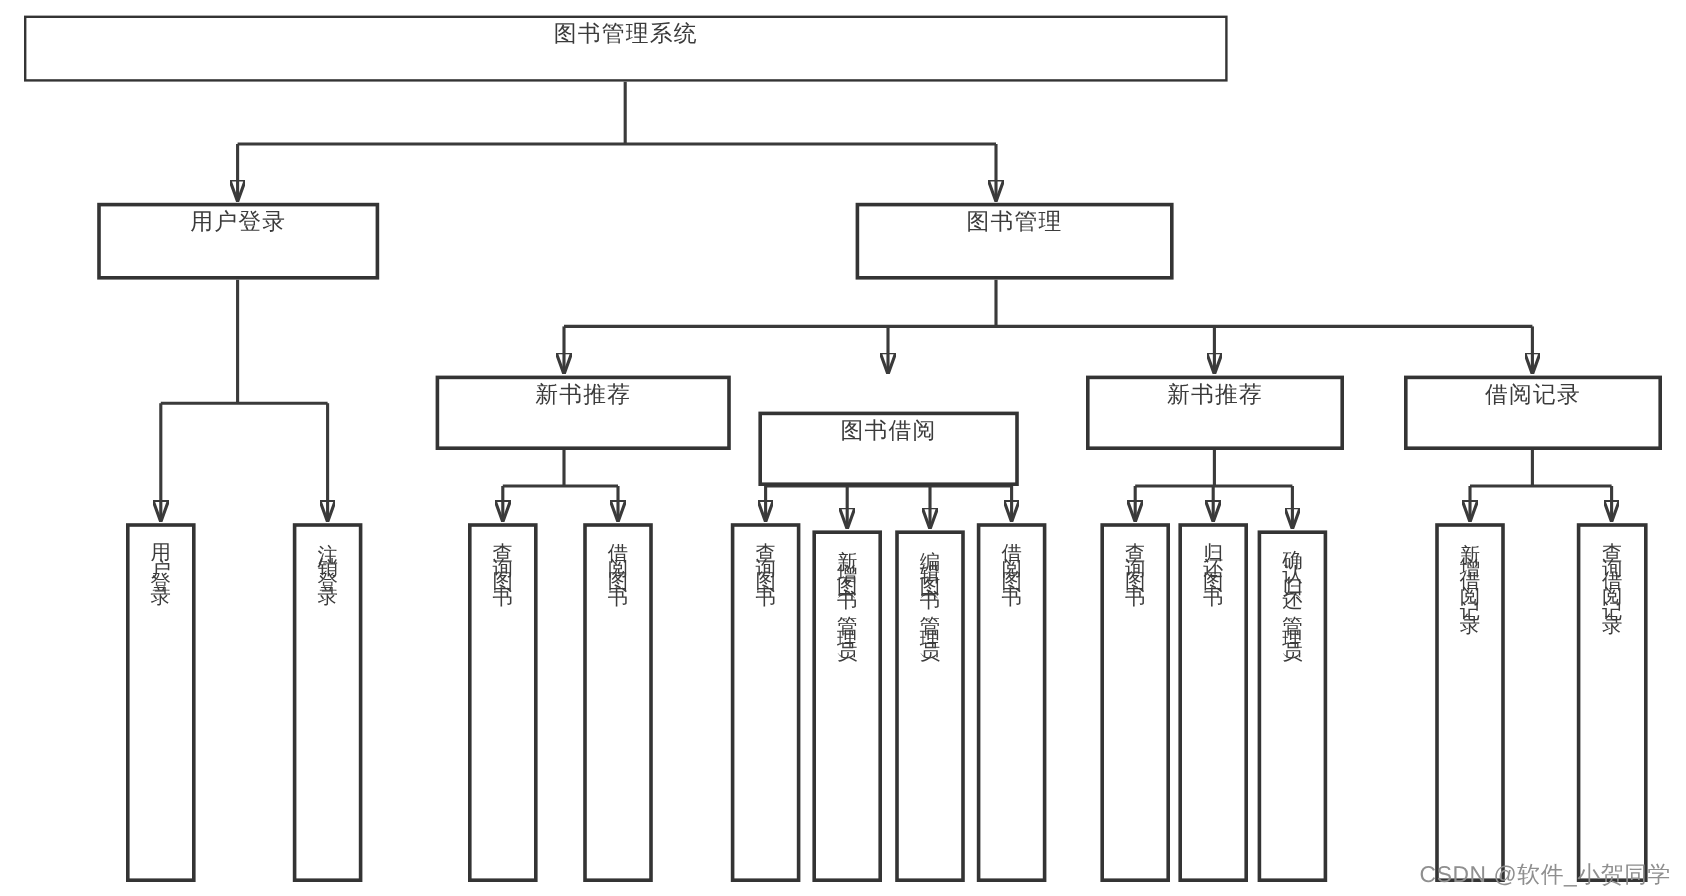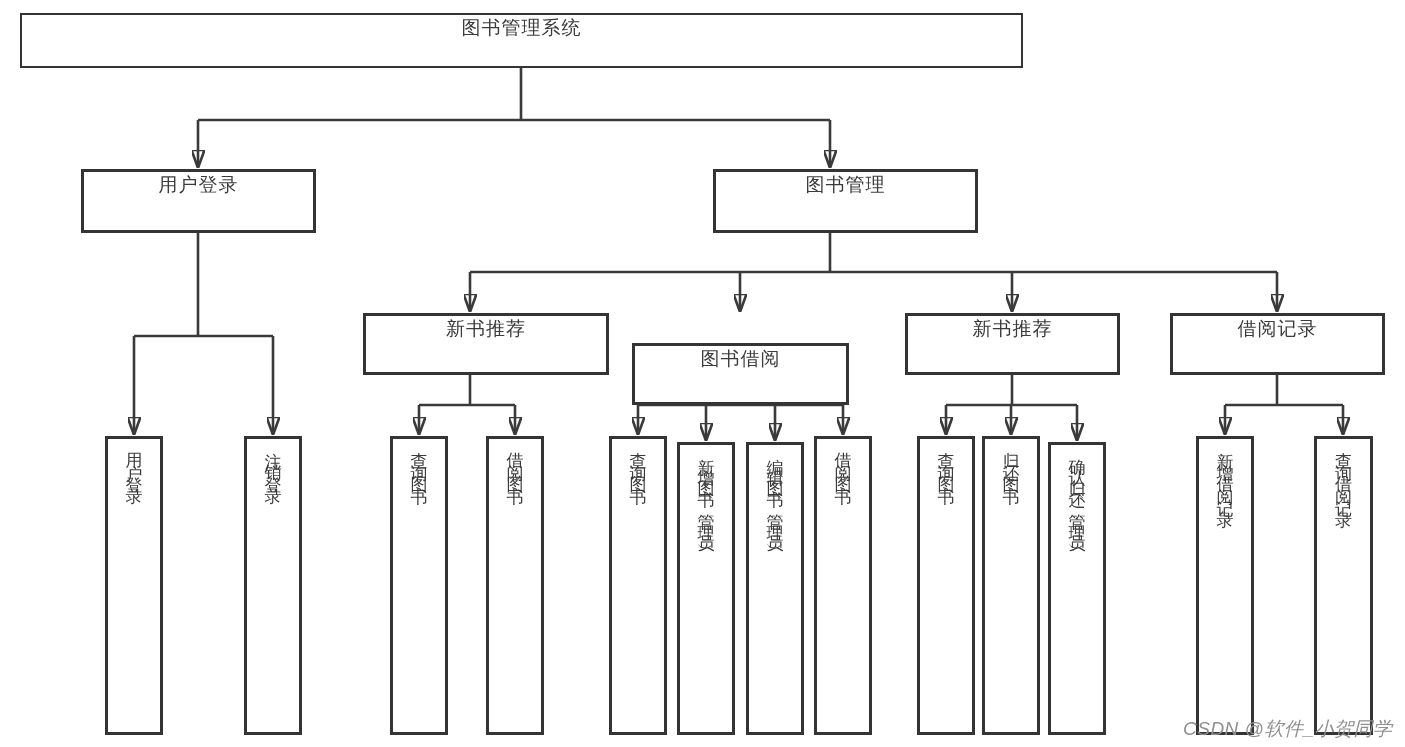--- a/index.html
+++ b/index.html
@@ -38,21 +38,20 @@
   }
   .vbox.long .vtext{letter-spacing:11px;}
   .watermark{
     position:absolute;
     left:1183px;top:716px;
     font-size:19px;
     color:var(--wm);
     letter-spacing:0.5px;
     white-space:nowrap;
     z-index:5;
-    font-style:italic;
   }
 </style>
 </head>
 <body>
 
 <div class="canvas">
 
   <svg class="connectors" viewBox="0 0 1405 747" xmlns="http://www.w3.org/2000/svg">
     <defs>
       <marker id="arrowhead" markerUnits="userSpaceOnUse" markerWidth="18" markerHeight="13" refX="17" refY="6.5" orient="auto">

